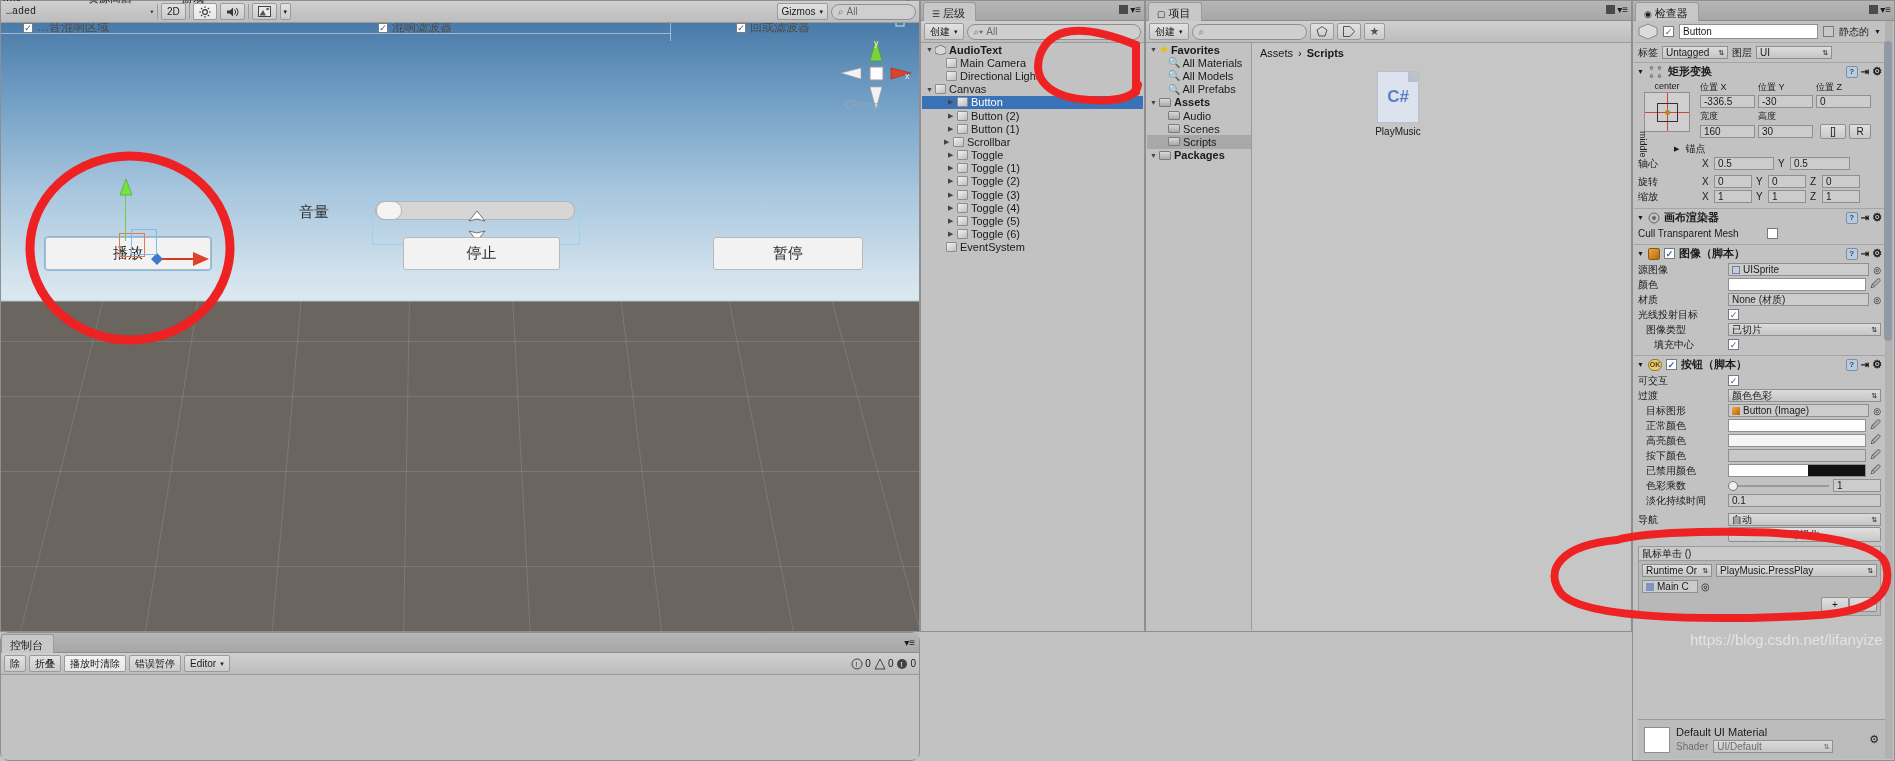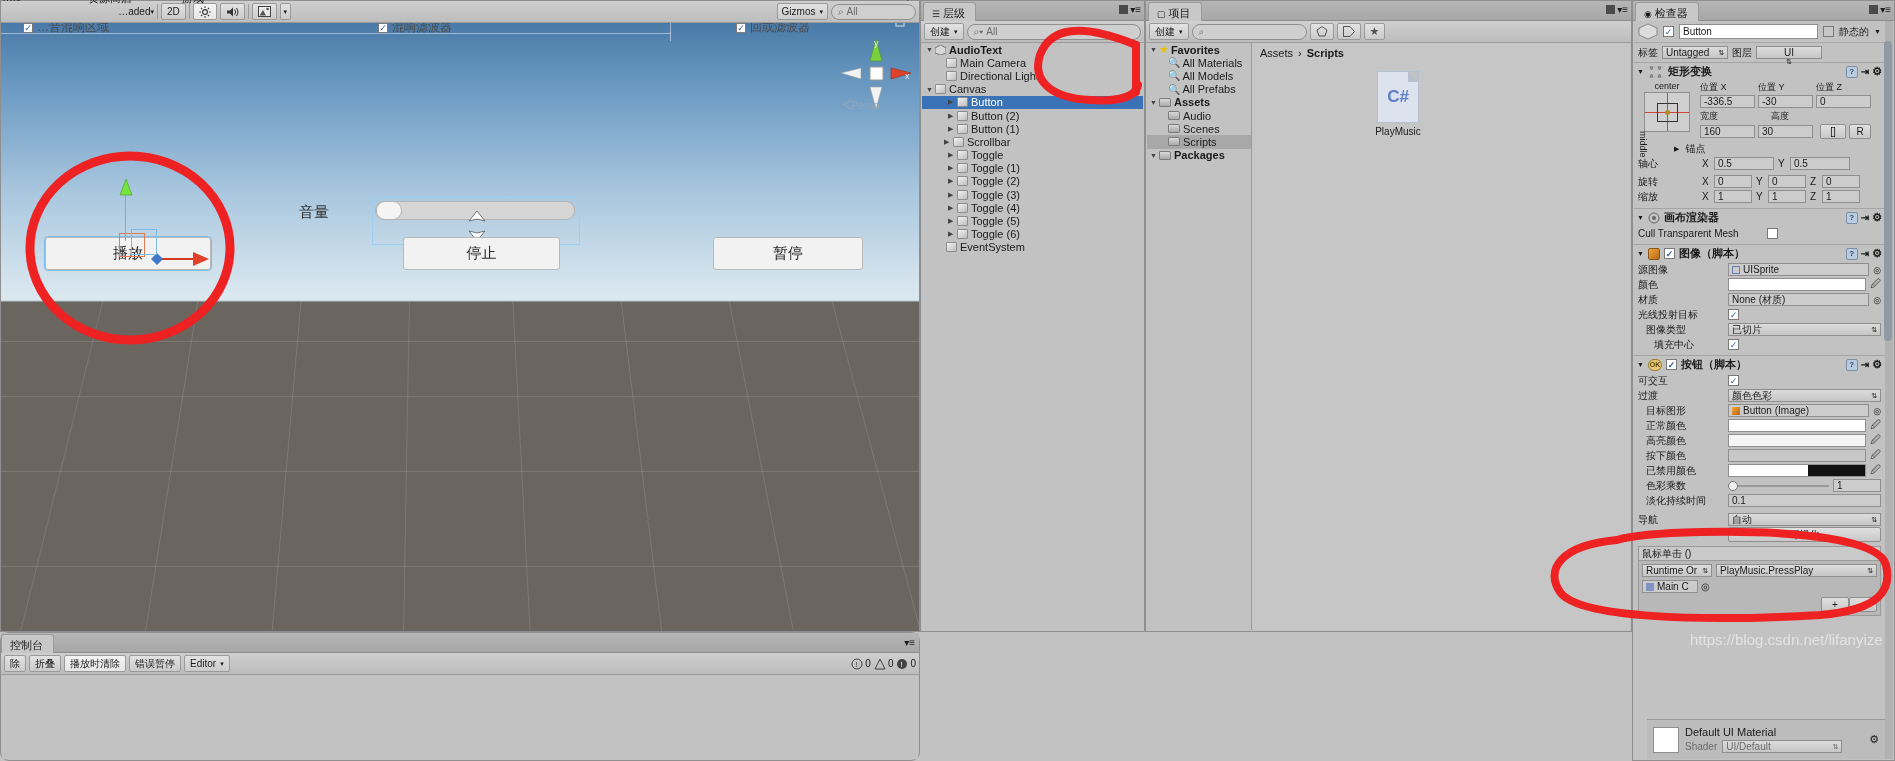--- a/index.html
+++ b/index.html
@@ -214,21 +214,21 @@
     <div id="persp">Persp</div>
     <svg style="position:absolute;left:842px;top:98px;" width="10" height="11">
       <polyline points="8,1 1,5.5 8,10" fill="none" stroke="#8fa6b8" stroke-width="1.4"></polyline>
     </svg>
     <svg style="position:absolute;left:893px;top:12px;" width="12" height="14">
       <rect x="2" y="6" width="8" height="7" fill="none" stroke="#c3d2de" stroke-width="1.2"></rect>
       <path d="M4 6 V4 a2 2 0 0 1 4 0 V6" fill="none" stroke="#c3d2de" stroke-width="1.2"></path>
     </svg>
 
     <div class="toolbar" style="top:0;">
-      <div style="width:150px;height:17px;display:flex;align-items:center;justify-content:flex-end;padding-left:2px;font-size:10px;">
+      <div style="width:150px;height:17px;display:flex;align-items:center;justify-content:space-between;padding-left:2px;font-size:10px;font-family:Liberation Mono, monospace;">
         <span>…aded</span>
         <span style="font-size:7px;">▾</span>
       </div>
       <div class="divider"></div>
       <div class="tbtn">
         <span>2D</span>
       </div>
       <div class="divider"></div>
       <div class="tbtn on">
         <svg width="12" height="12">
@@ -541,21 +541,21 @@
         <span style="font-size:7px;">▼</span>
       </div>
 
       <div class="tagrow">
         <span>标签</span>
         <div class="dd" style="width:66px;">
           <span>Untagged</span>
           <span style="font-size:7px;">⇅</span>
         </div>
         <span>图层</span>
-        <div class="dd" style="width:66px;flex-direction:column;">
+        <div class="dd" style="width:76px;">
           <span>UI</span>
           <span style="font-size:7px;">⇅</span>
         </div>
       </div>
 
       <div class="comp">
         <div class="comp-title">
           <span style="font-size:7px;">▼</span>
           <svg width="16" height="14">
             <g fill="none" stroke="#666" stroke-width=".9">
@@ -587,21 +587,21 @@
             <div style="display:flex;gap:3px;font-size:9px;">
               <span style="width:55px;">位置 X</span>
               <span style="width:55px;">位置 Y</span>
               <span style="width:55px;">位置 Z</span>
             </div>
             <div style="display:flex;gap:3px;margin-top:1px;">
               <div class="fld" style="width:55px;">-336.5</div>
               <div class="fld" style="width:55px;">-30</div>
               <div class="fld" style="width:55px;">0</div>
             </div>
-            <div style="display:flex;gap:16px;font-size:9px;margin-top:2px;">
+            <div style="display:flex;gap:3px;font-size:9px;margin-top:2px;">
               <span style="width:55px;">宽度</span>
               <span style="width:55px;">高度</span>
             </div>
             <div style="display:flex;gap:3px;margin-top:1px;align-items:center;">
               <div class="fld" style="width:55px;">160</div>
               <div class="fld" style="width:55px;">30</div>
               <div class="btnwide" style="width:26px;margin-left:4px;">[]</div>
               <div class="btnwide" style="width:22px;">R</div>
             </div>
           </div>
@@ -800,21 +800,21 @@
               <span style="font-size:10px;">◎</span>
             </div>
             <div style="display:flex;justify-content:flex-end;gap:0;margin-top:4px;">
               <div class="btnwide" style="width:28px;">+</div>
               <div class="btnwide" style="width:28px;">−</div>
             </div>
           </div>
         </div>
       </div>
 
-      <div style="position:absolute;left:13px;right:0;bottom:0;height:40px;background:#bcbcbc;border-top:1px solid #9a9a9a;display:flex;align-items:center;gap:6px;padding:0 6px;">
+      <div style="position:absolute;left:4px;right:0;bottom:0;height:40px;background:#bcbcbc;border-top:1px solid #9a9a9a;display:flex;align-items:center;gap:6px;padding:0 6px;">
         <div style="width:26px;height:26px;background:#fff;border:1px solid #8d8d8d;"></div>
         <div style="flex:1;">
           <div style="font-size:11px;">Default UI Material</div>
           <div style="display:flex;gap:5px;align-items:center;margin-top:2px;">
             <span style="font-size:10px;color:#6c6c6c;">Shader</span>
             <div class="dd" style="width:120px;color:#6c6c6c;">
               <span>UI/Default</span>
               <span style="font-size:7px;">⇅</span>
             </div>
           </div>

